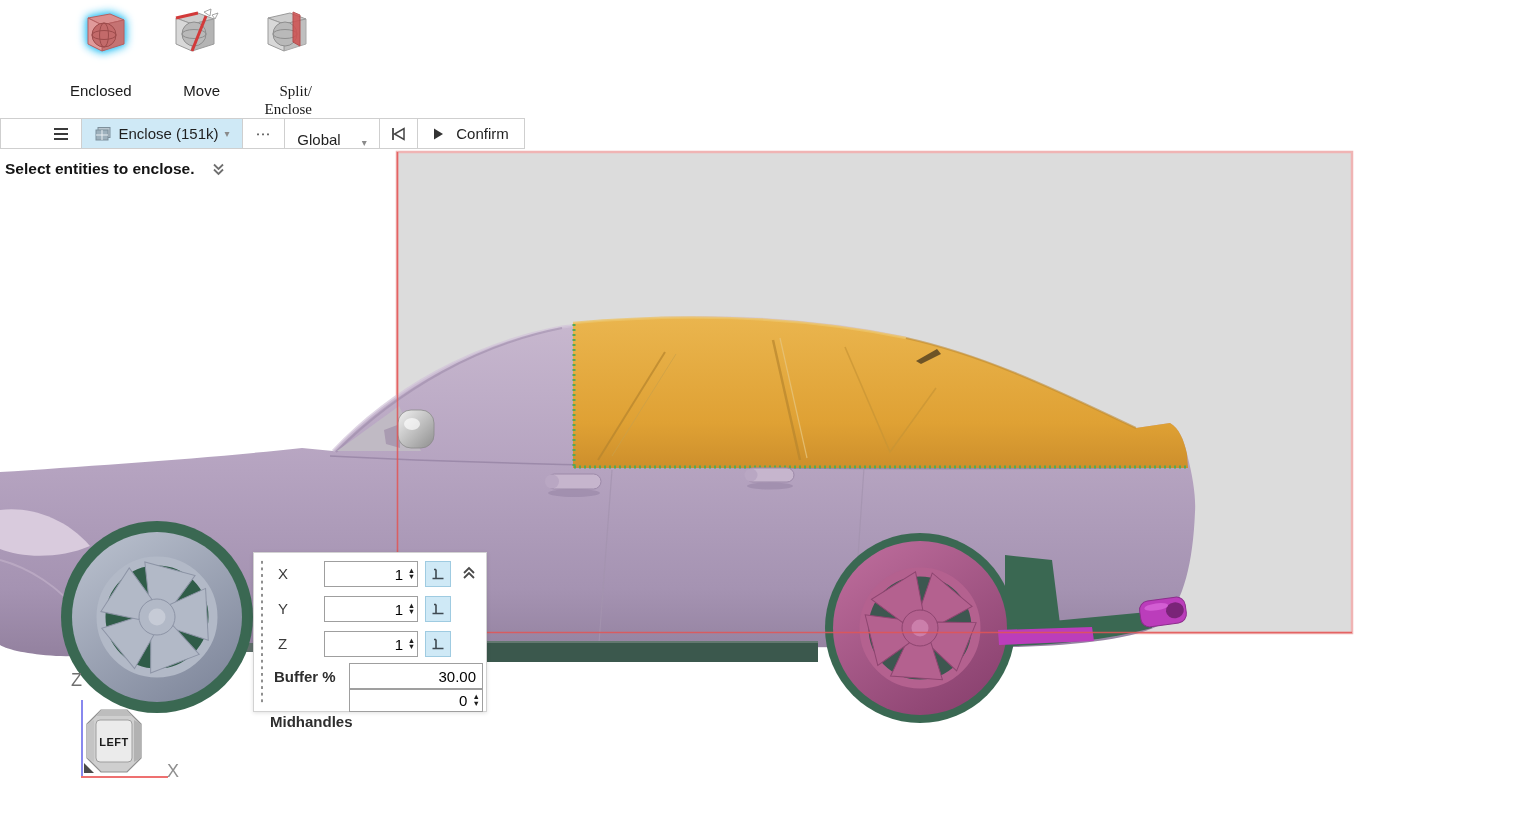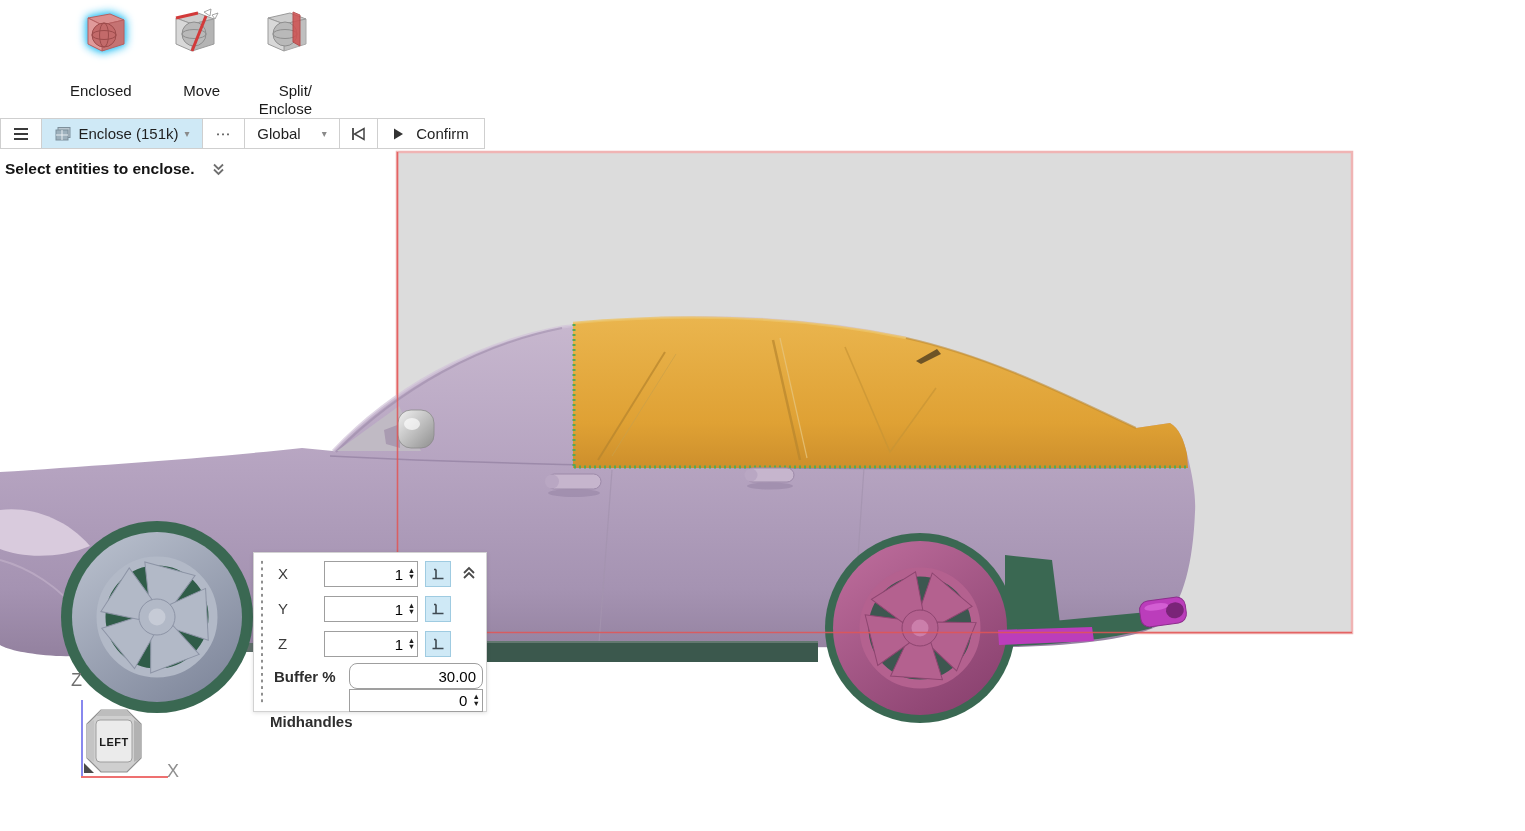--- a/index.html
+++ b/index.html
@@ -2,32 +2,32 @@
 <html style="--accentBlue: #cfe9f6; --panelBorder: #d2d2d2; --boxFill: #dcdcdc; --boxBorder: #f0b4b4; --redLine: #e25555; --carBody: #b3a1bd; --selectionOrange: #e2a53c; --archGreen: #3a6852; --stippleGreen: #55a855; --rimSilver: #b2b9c7; --rearWheelPink: #b4618f; --exhaustMagenta: #bb3dbb; --axisBlue: #8888ee; --axisRed: #ee7070;"><head>
 <meta charset="utf-8">
 <style>
   html,body{margin:0;padding:0;background:#fff;}
   body{width:1525px;height:831px;position:relative;overflow:hidden;
        font-family:"Liberation Sans",sans-serif;color:#1a1a1a;}
   
   .tool{position:absolute;top:4px;width:60px;text-align:right;cursor:pointer;}
   .tool .ic{display:inline-block;}
   .tool .lbl{font-size:15px;color:#1b1b1b;line-height:18px;margin-top:22px;}
-  #tool-enclosed{left:70px;} #tool-move{left:160px;} #tool-split{left:252px;}
+  #tool-enclosed{left:70px;} #tool-move{left:160px;} #tool-split{left:252px;font-family:Liberation Serif, serif;}
   .glow{filter:drop-shadow(0 0 5px #45c8f5) drop-shadow(0 0 2px #45c8f5);}
   
   .ribbon{position:absolute;left:0;top:118px;height:31px;display:flex;
-          border:1px solid #cfcfcf;background:#fff;box-sizing:border-box;}
+          border:1px solid #cfcfcf;background:#fff;box-sizing:border-box;padding-left:40px;}
   .rcell{height:100%;display:flex;align-items:center;justify-content:center;
          border-right:1px solid #cfcfcf;box-sizing:border-box;font-size:15px;
          color:#1f1f1f;cursor:pointer;white-space:nowrap;}
   .rcell:last-child{border-right:none;}
   .rc-menu{width:41px;} .rc-enclose{width:161px;background:var(--accentBlue);gap:6px;}
   .rc-more{width:42px;font-size:15px;color:#444;letter-spacing:1px;}
-  .rc-global{width:95px;gap:21px;} .rc-skip{width:38px;} .rc-confirm{width:106px;gap:12px;}
+  .rc-global{width:95px;gap:21px;align-items:flex-end;} .rc-skip{width:38px;} .rc-confirm{width:106px;gap:12px;}
   .chev{font-size:10px;color:#8a8a8a;}
   
   .status{position:absolute;left:5px;top:160px;display:flex;align-items:center;gap:16px;
           font-size:15.5px;font-weight:600;color:#141414;}
   
   .panel{position:absolute;left:253px;top:552px;width:234px;height:160px;background:#fff;
          border:1px solid var(--panelBorder);box-shadow:0 1px 4px rgba(0,0,0,.12);
          box-sizing:border-box;font-size:15px;}
   .drag-dots{position:absolute;left:6px;top:6px;width:4px;height:146px;
      background-image:radial-gradient(circle,#8f8f8f 1.1px,transparent 1.3px);
@@ -332,21 +332,21 @@
         <span>▼</span>
       </span>
   </div>
   <div class="tgl" style="top:78px;">
     <svg width="16" height="16" viewBox="0 0 16 16">
       <path d="M2.5,12.5 H13.5 M6,12.5 V3.5 M6,3.5 H4" fill="none" stroke="#3f4a52" stroke-width="1.6"></path>
     </svg>
   </div>
 
   <div class="fld-lbl" style="left:20px;top:115px;">Buffer %</div>
-  <div class="p-input" style="left:95px;top:110px;width:134px;height:26px;border-radius:8px;">
+  <div class="p-input" style="left:95px;top:110px;width:134px;height:26px;">
     <input style="padding-right: 6px;" value="30.00">
   </div>
 
   <div class="fld-lbl" style="left:16px;top:136px;margin-top:24px;">Midhandles</div>
   <div class="p-input" style="left:95px;top:136px;width:134px;height:23px;">
     <input value="0" style="">
     <span class="spin">
         <span>▲</span>
         <span>▼</span>
       </span>

